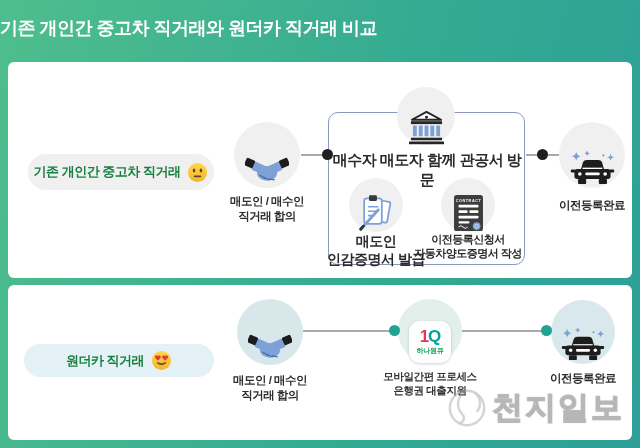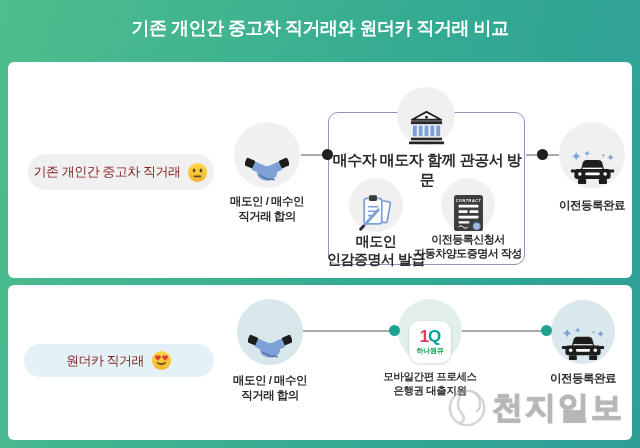--- a/index.html
+++ b/index.html
@@ -3,29 +3,29 @@
 <meta charset="utf-8">
 <style>
   html,body{margin:0;padding:0;background:#888;}
   *{box-sizing:border-box;}
   .canvas{
     position:relative;width:640px;height:448px;overflow:hidden;
     background:linear-gradient(105deg,#4fbe8d 0%,#35ab92 55%,#2d9f97 100%);
     font-family:"Liberation Sans","DejaVu Sans",sans-serif;color:#2b2b2b;
   }
   .title{
-    position:absolute;left:0;top:16px;width:100%;text-align:center;
+    position:absolute;left:0;top:16px;width:100%;text-align:left;
     font-size:18px;font-weight:800;color:#fff;letter-spacing:-0.5px;
   }
   .card{position:absolute;left:8px;width:624px;background:#fff;border-radius:6px;}
   .card-old{top:62px;height:216px;}
   .card-wonder{top:285px;height:155px;}
   .pill{
     position:absolute;display:flex;align-items:center;justify-content:center;gap:7px;
-    font-size:13px;font-weight:400;letter-spacing:-0.5px;color:#7f1d1d;
+    font-size:13px;font-weight:700;letter-spacing:-0.5px;color:#15803d;
   }
   .pill-old{left:20px;top:92px;width:186px;height:36px;background:#f0f0f1;border-radius:18px;}
   .pill-wonder{left:16px;top:59px;width:190px;height:33px;background:#e4f1f6;border-radius:17px;}
   .circle{position:absolute;border-radius:50%;display:flex;align-items:flex-end;justify-content:center;z-index:2;}
   .c-gray{background:#f0f0f1;}
   .lbl{
     position:absolute;text-align:center;font-weight:800;color:#2b2b2b;
     white-space:pre-line;letter-spacing:-0.5px;line-height:1.3;
   }
   .hline{position:absolute;height:2px;background:#a8abae;z-index:1;}

